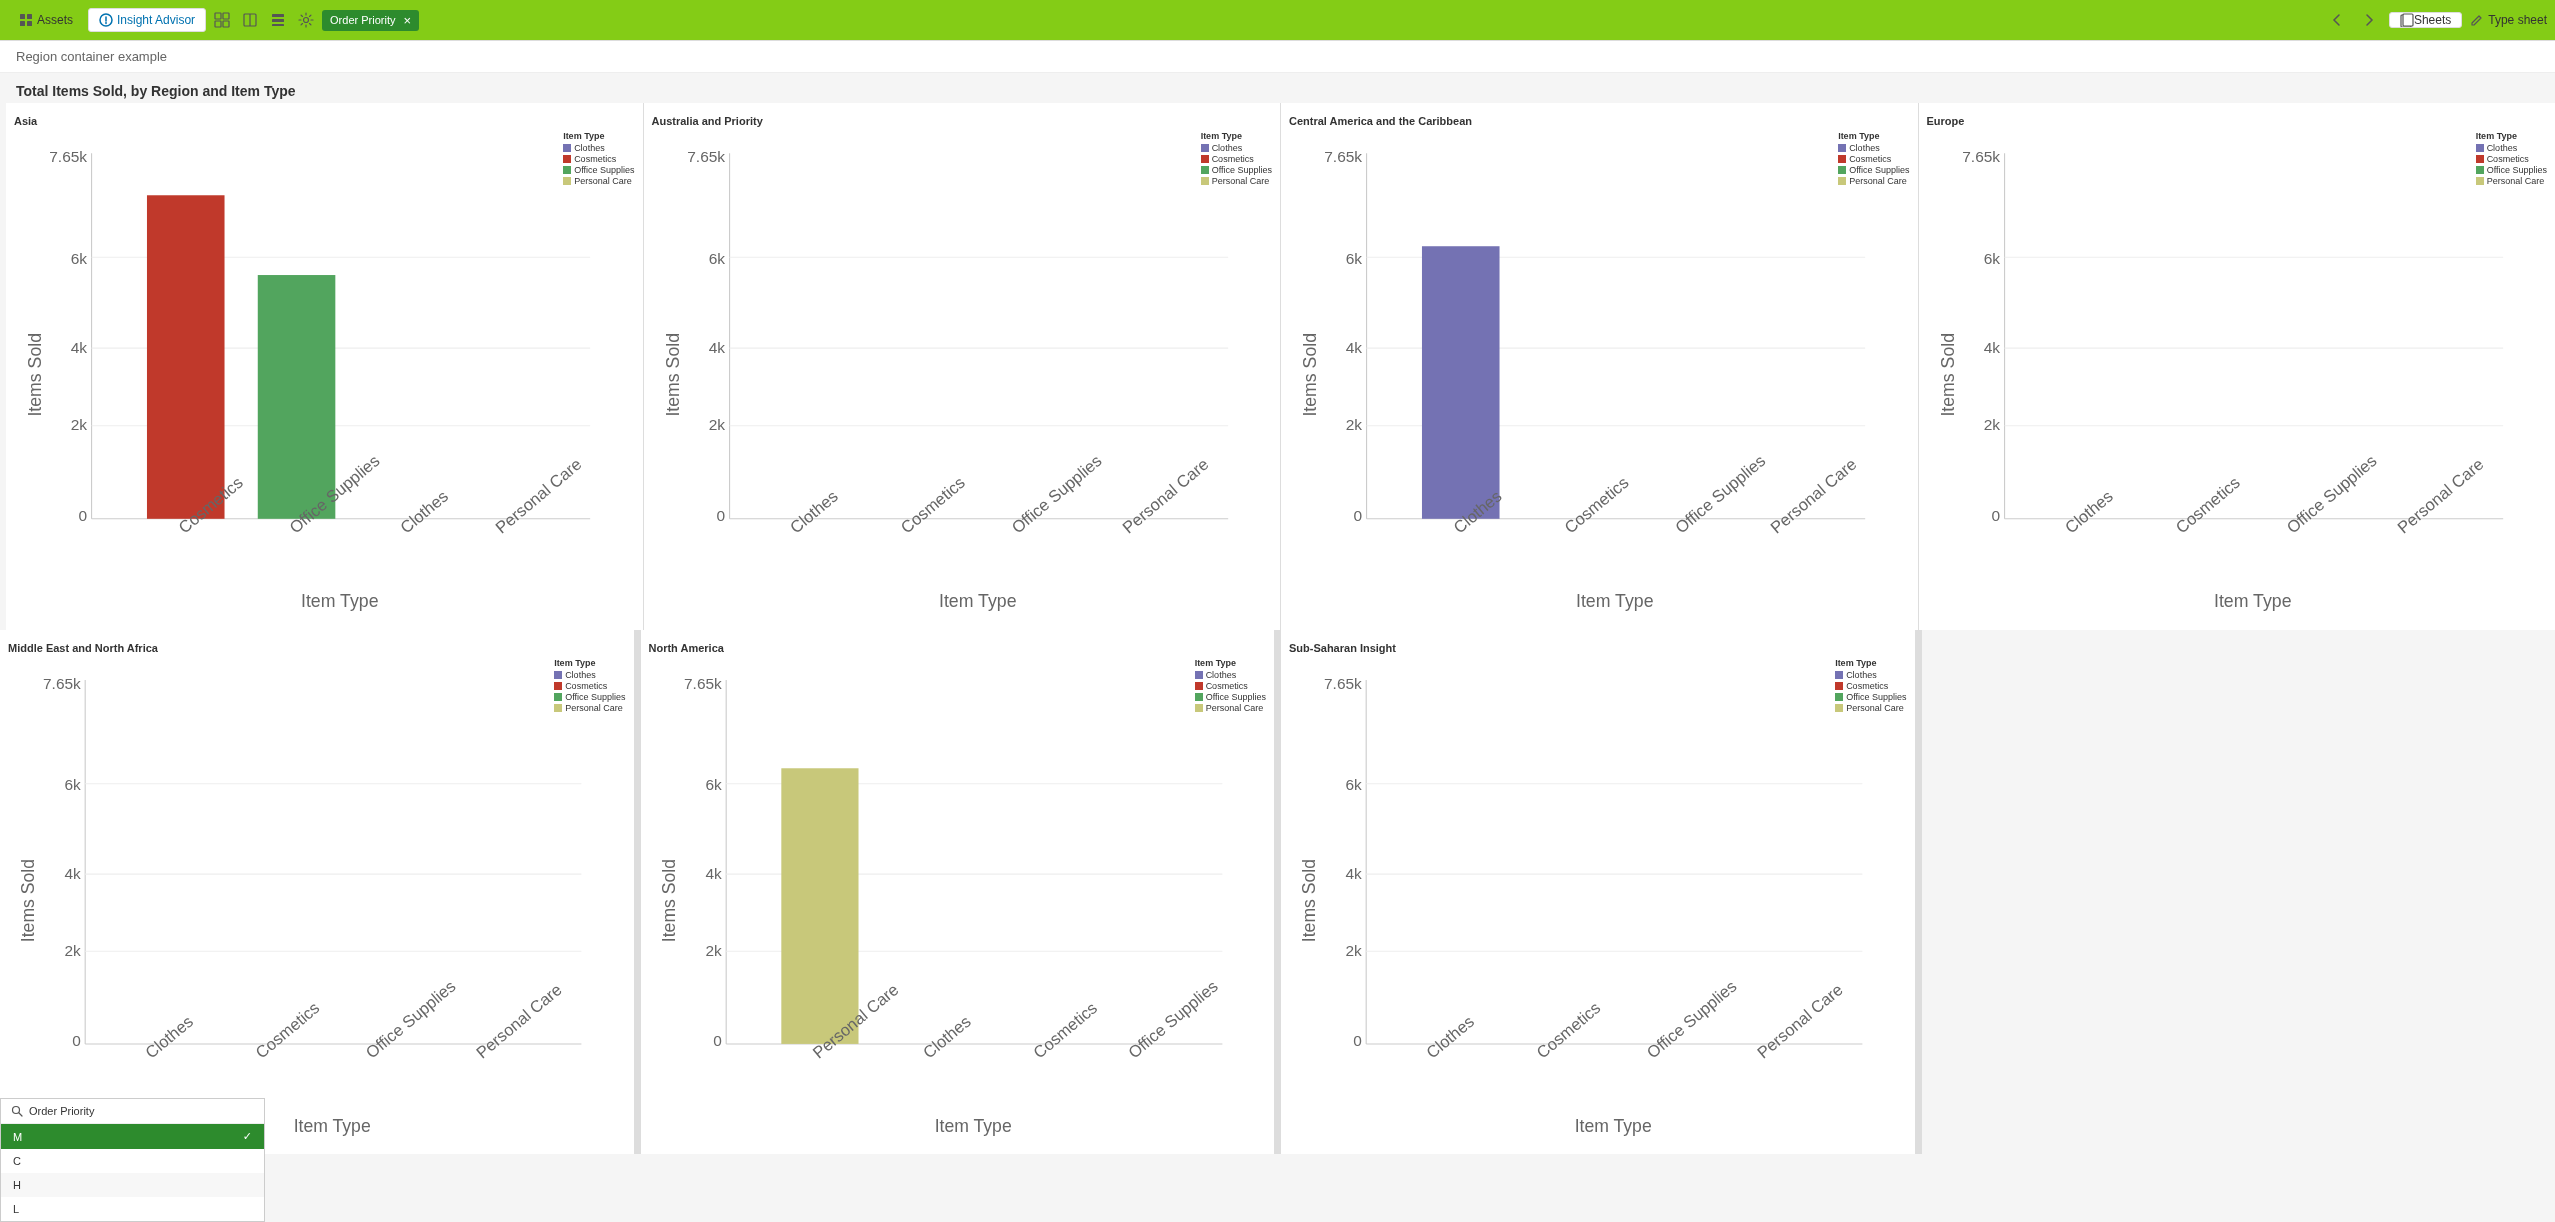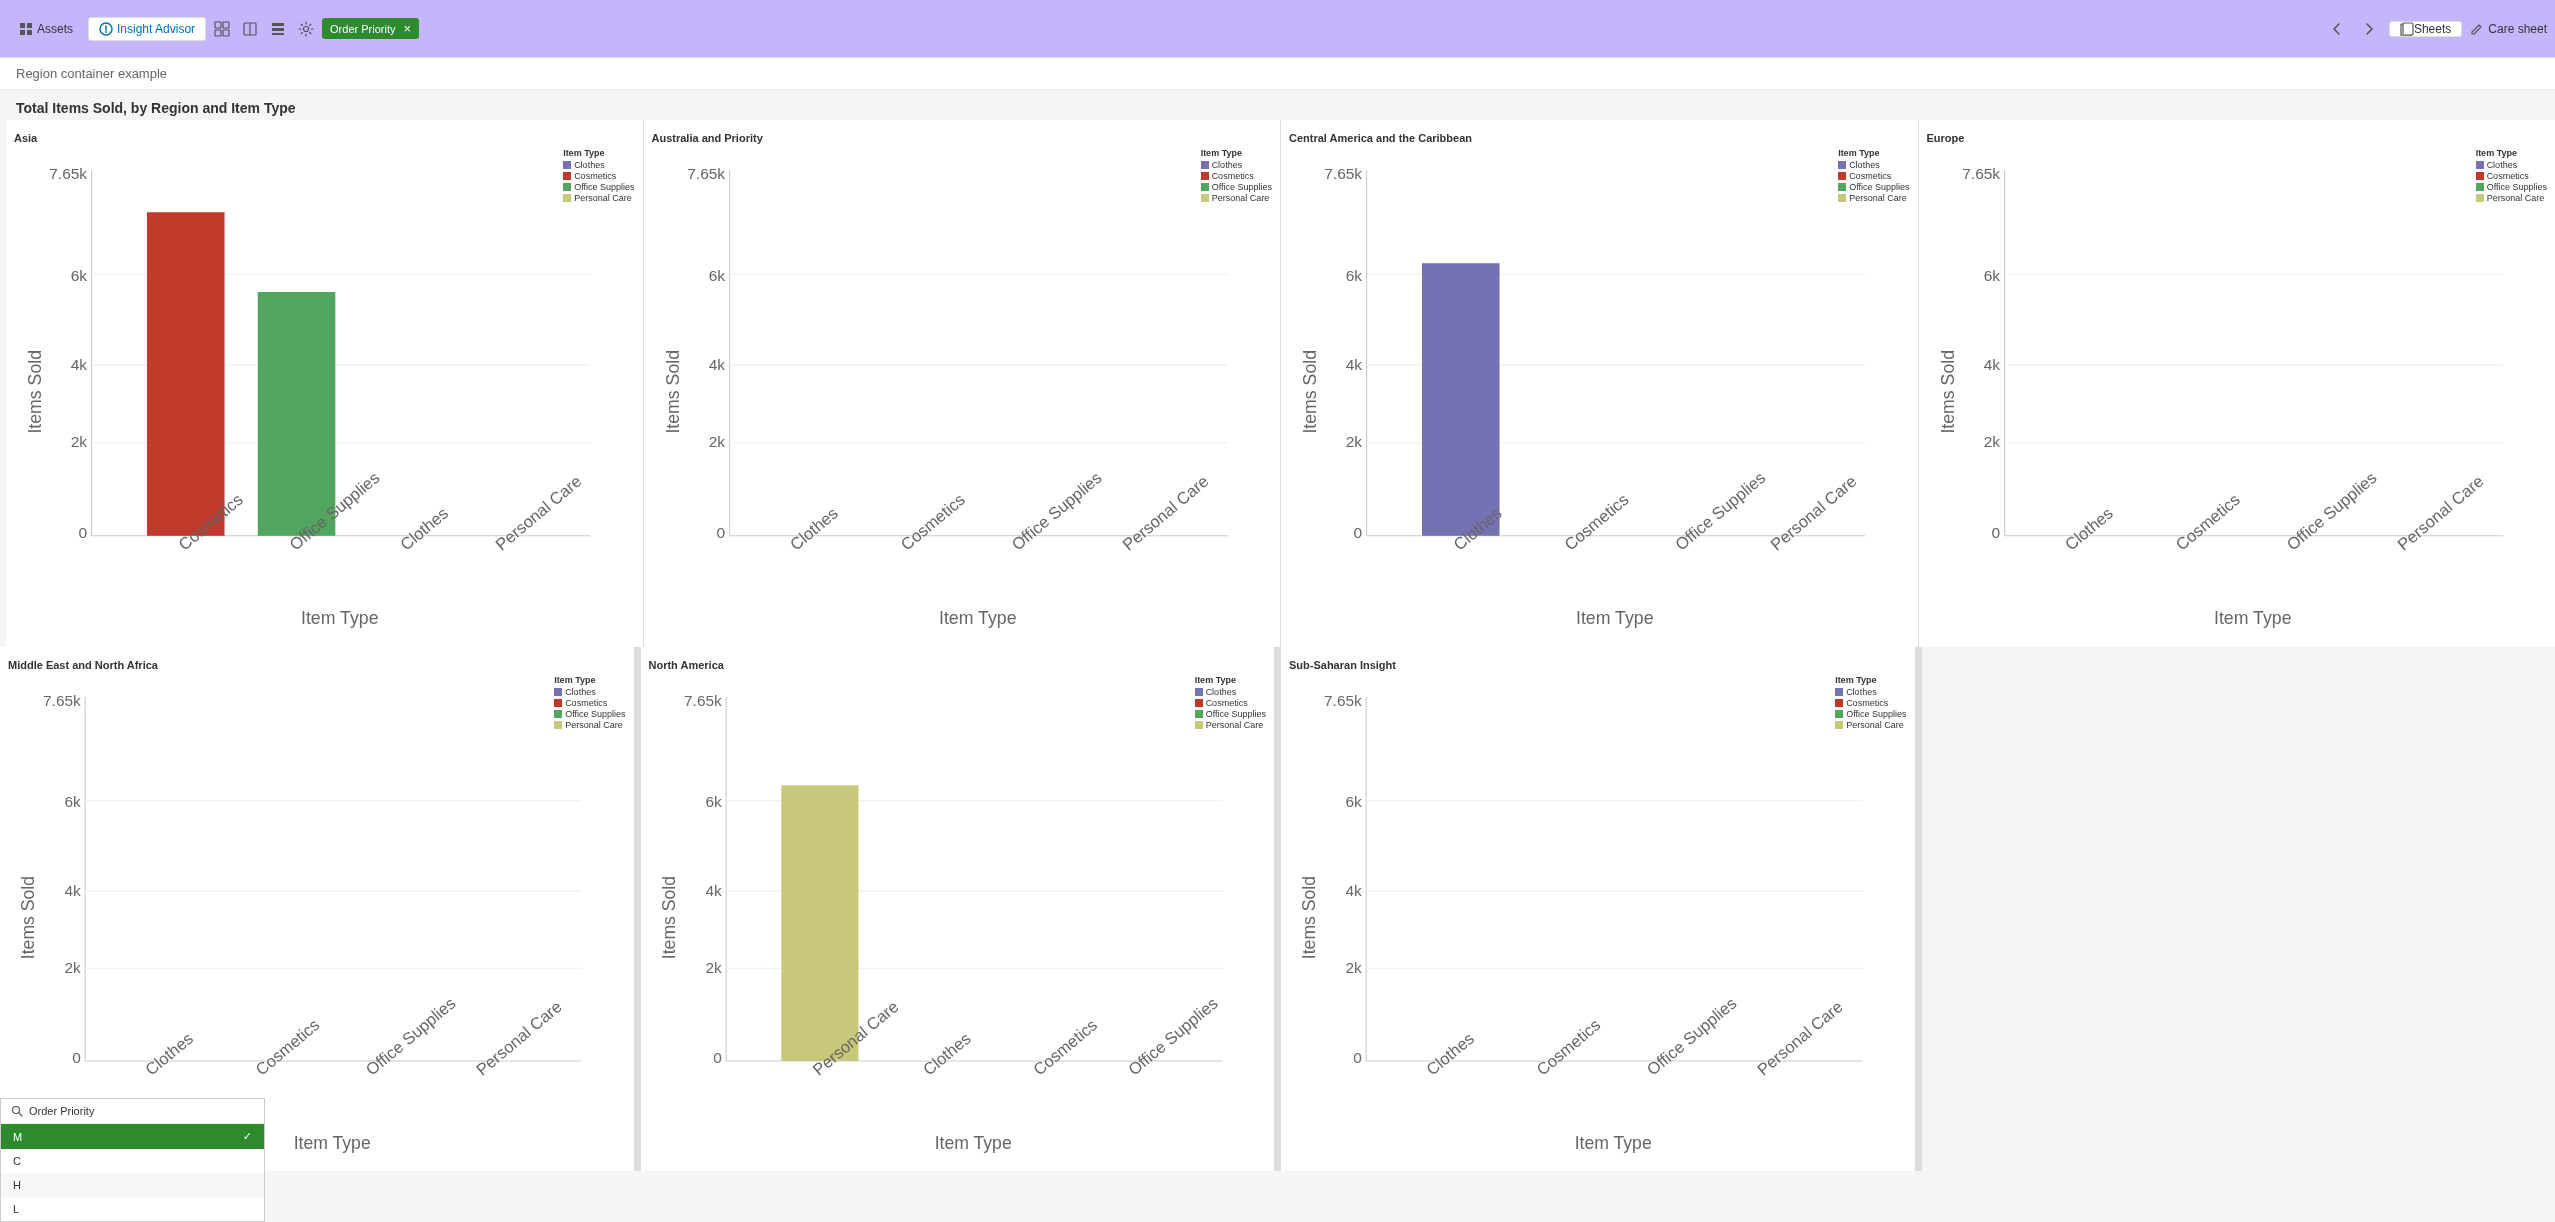--- a/index.html
+++ b/index.html
@@ -2,22 +2,22 @@
 <html><head>
   <meta charset="utf-8">
   <style>
     * { box-sizing: border-box; margin: 0; padding: 0; }
     body { font-family: 'Segoe UI', Arial, sans-serif; background: #f5f5f5; font-size: 12px; color: #333; overflow: hidden; }
 
     
     .topbar {
       display: flex;
       align-items: center;
-      height: 58px;
-      background: #c4b5fd;
+      height: 41px;
+      background: #84cc16;
       border-bottom: 1px solid #ddd;
       padding: 0 8px;
       gap: 4px;
     }
     .topbar-left { display: flex; align-items: center; gap: 4px; flex: 1; }
     .topbar-right { display: flex; align-items: center; gap: 8px; }
     .nav-btn {
       display: flex; align-items: center; gap: 4px;
       padding: 4px 10px; border-radius: 3px; cursor: pointer;
       font-size: 12px; border: 1px solid transparent;
@@ -185,21 +185,21 @@
       <svg width="14" height="14" viewBox="0 0 14 14">
         <rect x="1" y="2" width="10" height="12" rx="1" fill="none" stroke="#555" stroke-width="1.2"></rect>
         <rect x="3" y="1" width="10" height="12" rx="1" fill="#fff" stroke="#555" stroke-width="1.2"></rect>
       </svg>
       <span>Sheets</span>
     </div>
     <div class="edit-sheet-btn">
       <svg width="14" height="14" viewBox="0 0 14 14">
         <path d="M2 10L9 3l2 2L4 12H2v-2z" fill="none" stroke="#555" stroke-width="1.2" stroke-linejoin="round"></path>
       </svg>
-      <span>Care sheet</span>
+      <span>Type sheet</span>
     </div>
   </div>
 </div>
 
 <div class="page-title-bar">
   <span>Region container example</span>
 </div>
 
 <div class="main-area">
 

